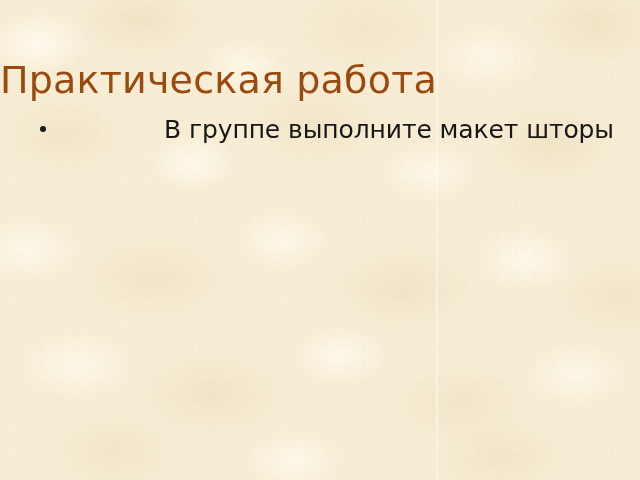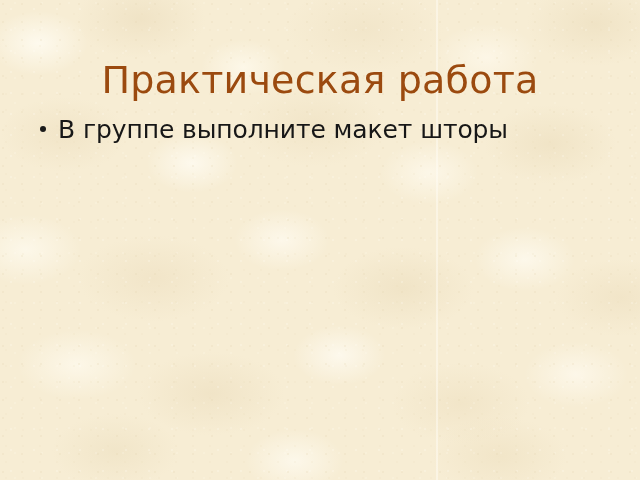--- a/index.html
+++ b/index.html
@@ -93,21 +93,21 @@
     z-index: 2;
     width: 640px;
     height: 480px;
   }
 
   .slide-title {
     position: absolute;
     left: 0;
     right: 0;
     top: 34px;
-    text-align: center;
+    text-align: left;
     color: #9b4a0f;
     font-family: "DejaVu Sans", "Liberation Sans", sans-serif;
     font-size: 38px;
     font-weight: 400;
     letter-spacing: 0.2px;
     line-height: 1.12;
     white-space: nowrap;
   }
 
   .bullet-list {
@@ -141,20 +141,21 @@
     left: 2px;
     top: 13px;
     width: 6px;
     height: 6px;
     border-radius: 50%;
     background: #1a1a1a;
   }
 
   .bullet-text {
     display: block;
+    text-align: right;
   }
 </style>
 </head>
 <body>
 
 <div class="slide">
 
   <div class="paper-texture"></div>
   <div class="paper-grain"></div>
   <div class="paper-seam"></div>

